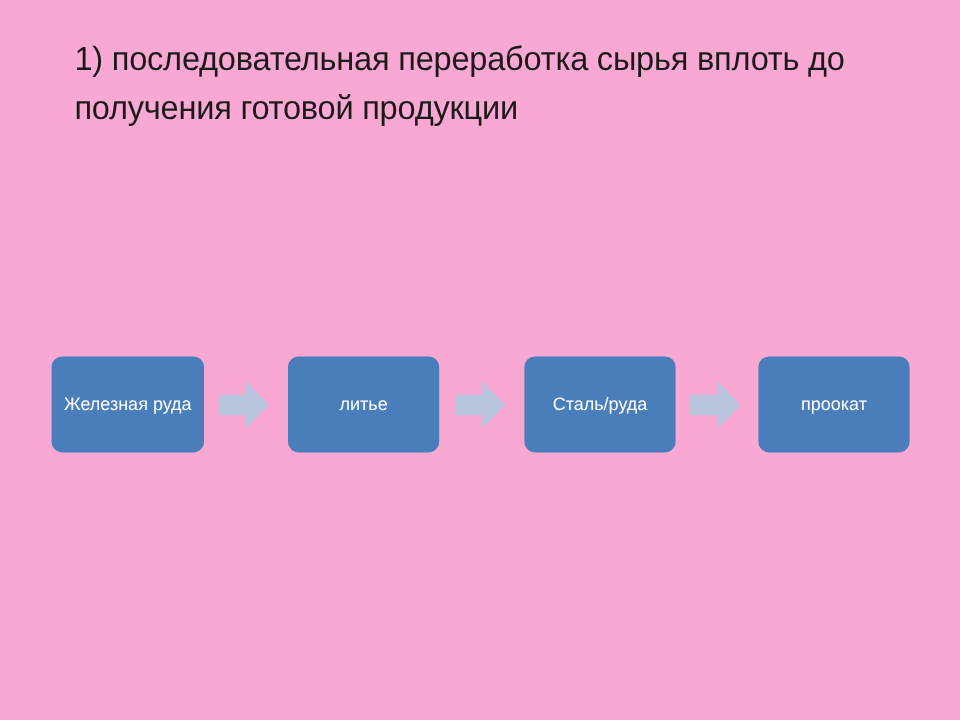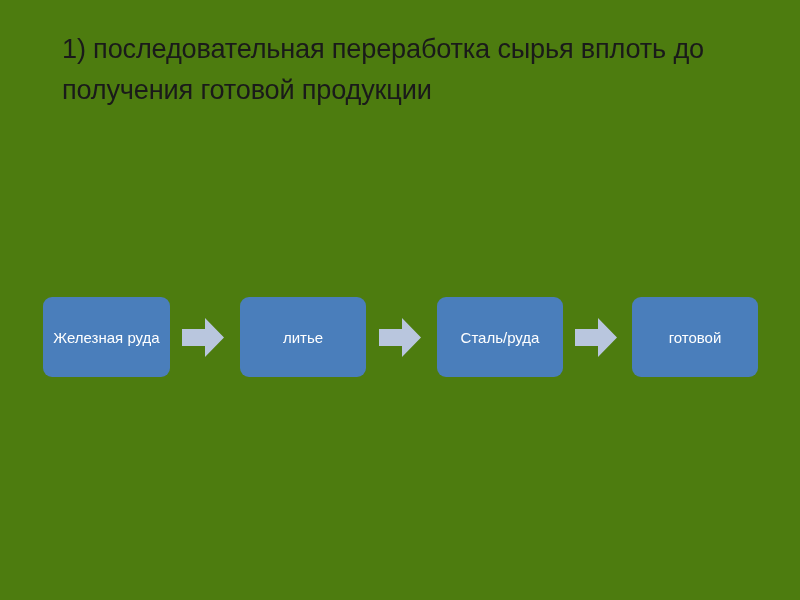--- a/index.html
+++ b/index.html
@@ -12,21 +12,21 @@
     height: 600px;
     background: #ffffff;
     font-family: "Liberation Sans", "DejaVu Sans", sans-serif;
     overflow: hidden;
   }
 
   #slide {
     position: relative;
     width: 800px;
     height: 600px;
-    background: #4d7c0f;
+    background: #f9a8d4;
   }
 
   
   #slide-title {
     position: absolute;
     left: 62px;
     top: 28px;
     width: 700px;
     font-size: 28px;
     line-height: 41px;
@@ -123,17 +123,17 @@
       <span class="flow-box-label">Сталь/руда</span>
     </div>
 
     <div class="flow-arrow" id="arrow-2">
       <svg viewBox="0 0 42 39" xmlns="http://www.w3.org/2000/svg" aria-hidden="true">
         <polygon points="0,11 23,11 23,0 42,19.5 23,39 23,28 0,28" fill="#b9c6de"></polygon>
       </svg>
     </div>
 
     <div class="flow-box" id="box-3">
-      <span class="flow-box-label">готовой</span>
+      <span class="flow-box-label">проокат</span>
     </div>
 
   </div>
 </div>
 
 </body></html>

